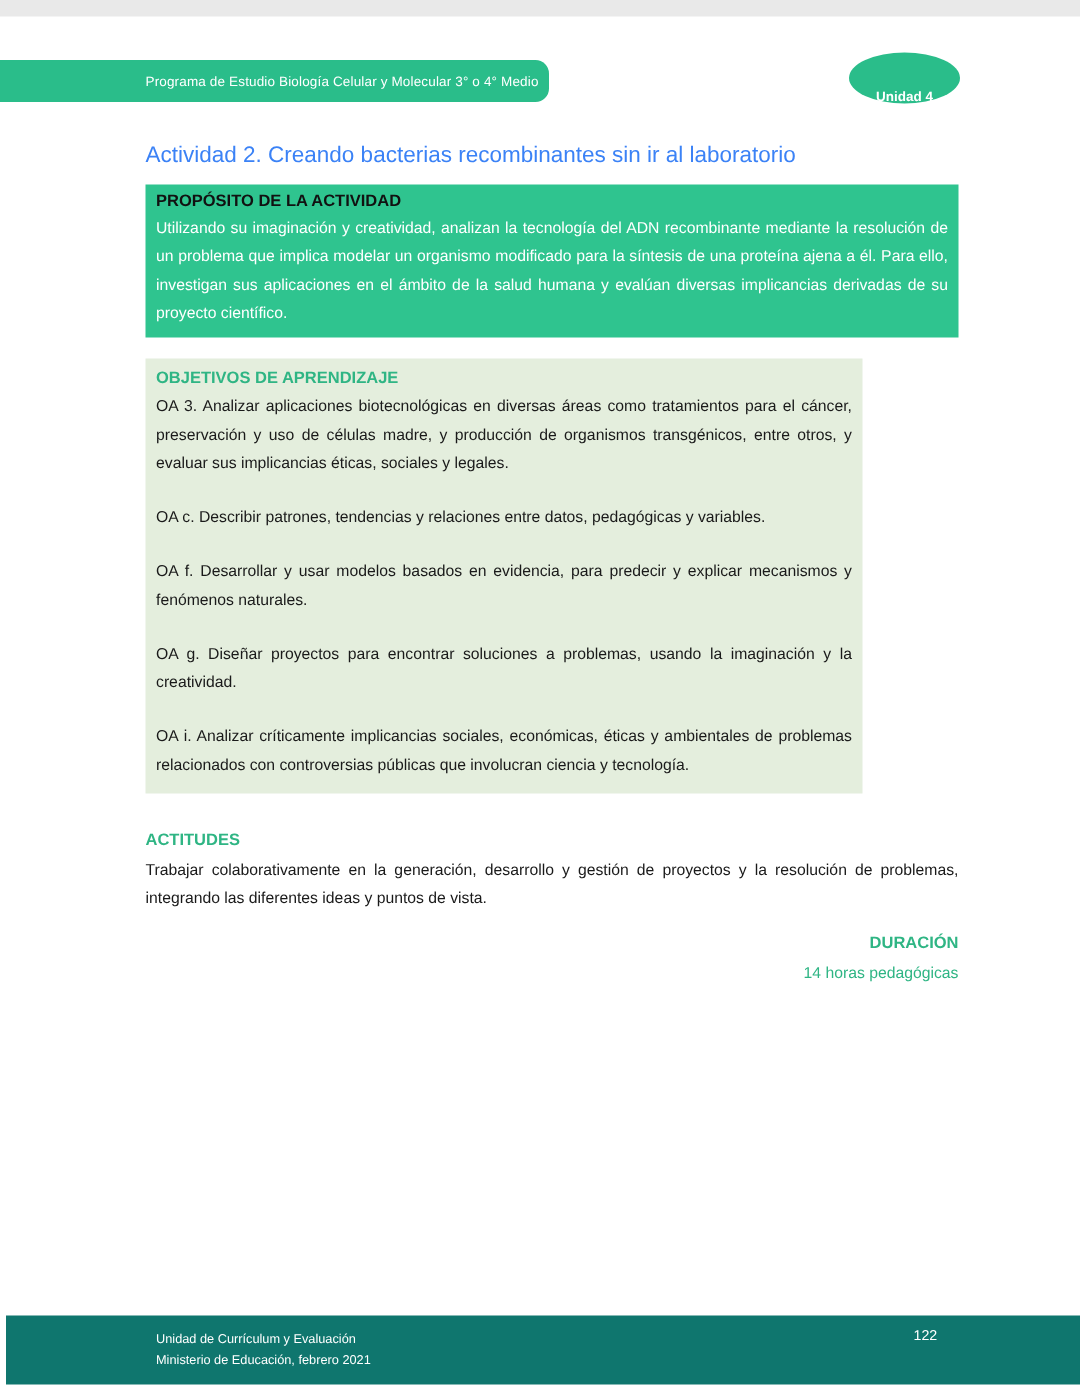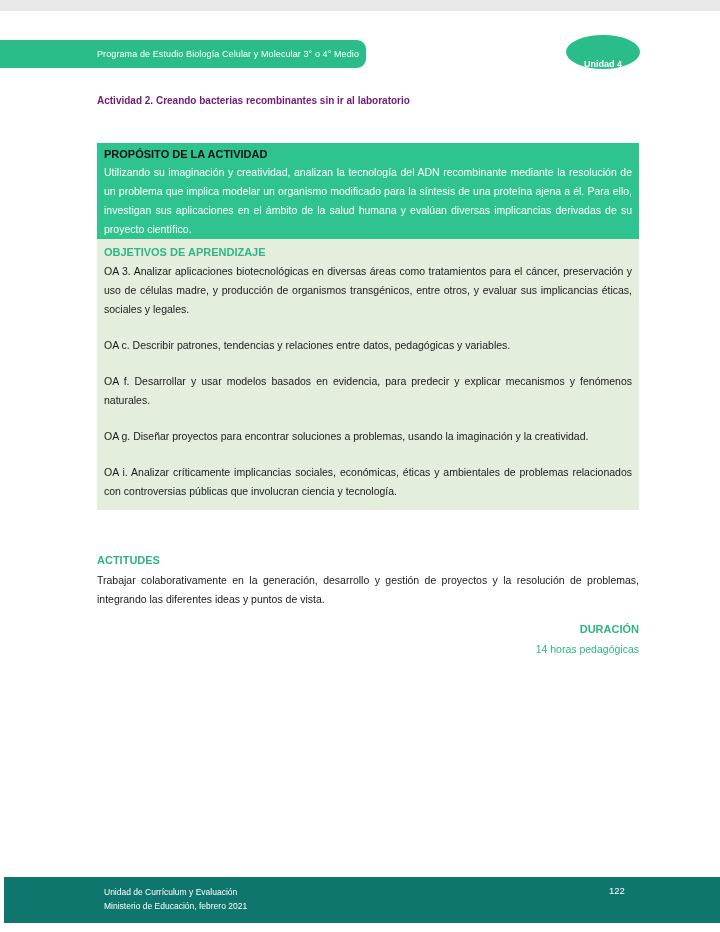--- a/index.html
+++ b/index.html
@@ -41,49 +41,49 @@
     justify-content: center;
     color: #ffffff;
     font-size: 9px;
     font-weight: bold;
   }
   
   .doc-title {
     position: absolute;
     top: 84px; left: 97px;
     width: 545px;
-    color: #701a75;
-    font-size: 10px;
-    font-weight: bold;
+    color: #3b82f6;
+    font-size: 15px;
+    font-weight: normal;
   }
   
   .purpose {
     position: absolute;
-    top: 132px; left: 97px;
+    top: 112px; left: 97px;
     width: 542px;
     background: #2fc48f;
     padding: 3px 7px 6px 7px;
   }
   .purpose h2 {
     color: #111111;
     font-size: 11px;
     font-weight: bold;
     line-height: 17px;
   }
   .purpose p {
     color: #ffffff;
     font-size: 10.5px;
     line-height: 19px;
     text-align: justify;
   }
   
   .objectives {
     position: absolute;
     top: 228px; left: 97px;
-    width: 542px;
+    width: 478px;
     background: #e4eedd;
     padding: 4px 7px 9px 7px;
   }
   .objectives h2 {
     color: #2fb584;
     font-size: 11px;
     font-weight: bold;
     line-height: 18px;
     margin-bottom: 1px;
   }

